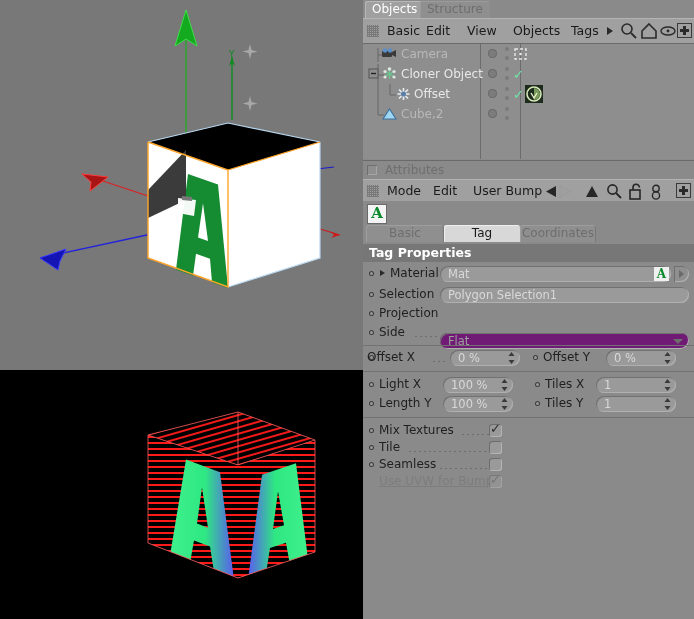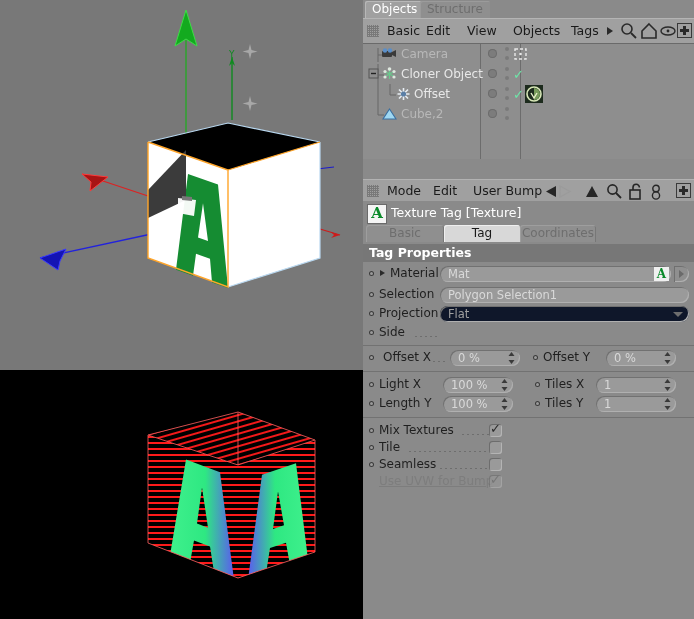--- a/index.html
+++ b/index.html
@@ -77,21 +77,21 @@
           box-shadow:inset 0 0 0 1px #3a3a3a;background:#9a9a9a;}
   .tri{position:absolute;width:0;height:0;border-left:5px solid #2a2a2a;
        border-top:3.5px solid transparent;border-bottom:3.5px solid transparent;}
   .dots{position:absolute;height:1px;
         background-image:repeating-linear-gradient(90deg,#6e6e6e 0 2px,transparent 2px 5px);}
 
   .field{position:absolute;height:16px;background:#9a9a9a;border-radius:8px;
          box-shadow:inset 1px 1px 0 #717171, inset -1px -1px 0 #b0b0b0;}
   .field .txt{position:absolute;left:8px;top:1px;font-size:11.5px;color:#d9d9d9;white-space:nowrap;}
   .field .txt.dim{color:#9f9f9f;}
-  .field.flat{background:#0f172a;}
+  .field.flat{background:#701a75;margin-top:27px;}
   .dropcaret{position:absolute;right:6px;top:6px;width:0;height:0;
              border-left:5px solid transparent;border-right:5px solid transparent;
              border-top:5px solid #6e6e6e;}
   .spin{position:absolute;right:5px;top:2px;width:7px;height:12px;}
   .matbtn{position:absolute;width:15px;height:16px;background:#8f8f8f;border-radius:0 8px 8px 0;
           box-shadow:inset 1px 1px 0 #6f6f6f, inset -1px -1px 0 #b0b0b0;}
   .matbtn .c{position:absolute;left:5px;top:4px;width:0;height:0;border-left:5px solid #6a6a6a;
              border-top:4px solid transparent;border-bottom:4px solid transparent;}
   .matA{position:absolute;width:15px;height:14px;background:#f0f0f0;color:#0a8a2a;
         font-weight:bold;font-size:12px;line-height:14px;text-align:center;
@@ -370,20 +370,24 @@
           
           
           
           
           
           
         </span>
       </div>
     </div>
 
+    <div class="attrbar">
+      <span class="attrbox"></span>
+      <span class="attrtitle">Attributes</span>
+    </div>
 
     <div class="attrmenu">
       <div class="grip" style="top:5px"></div>
       <div class="mi" style="left:24px;top:3px">Mode</div>
       <div class="mi" style="left:70px;top:3px">Edit</div>
       <div class="mi" style="left:110px;top:3px">User Bump</div>
 
       <div class="ic" style="left:181px;top:5px">
         <svg width="14" height="13">
             <path d="M12 1 L2 6.5 L12 12 z" fill="#262626"></path>
@@ -421,21 +425,20 @@
         <svg width="15" height="15">
             <rect x="0.5" y="0.5" width="14" height="14" fill="#a0a0a0" stroke="#3a3a3a"></rect>
             <rect x="6" y="3" width="3" height="9" fill="#2a2a2a"></rect>
             <rect x="3" y="6" width="9" height="3" fill="#2a2a2a"></rect>
           </svg>
       </div>
     </div>
 
     <div class="tagtitle">
       <span class="tagicon">A</span>
-      <span class="tagname">Texture Tag [Texture]</span>
     </div>
 
     <div class="ptabs">
       <div class="ptab off" style="left:3px;width:78px">Basic</div>
       <div class="ptab on" style="left:81px;width:76px">Tag</div>
       <div class="ptab off" style="left:157px;width:76px">Coordinates</div>
     </div>
 
     <div class="sectionhdr">
       <span>Tag Properties</span>
@@ -474,21 +477,21 @@
     <div class="prow" style="top:323px">
       <span class="bullet" style="left:6px;top:7px"></span>
       <span class="plabel" style="left:16px;top:2px">Side</span>
       <span class="dots" style="left:52px;top:13px;width:22px"></span>
     </div>
 
     <div class="hr" style="top:345px"></div>
 
     <div class="prow" style="top:348px">
       <span class="bullet" style="left:6px;top:7px"></span>
-      <span class="plabel" style="left:20px;top:2px">Offset X</span>
+      <span class="plabel" style="left:4px;top:2px">Offset X</span>
       <span class="dots" style="left:70px;top:13px;width:14px"></span>
       <span class="field" style="left:87px;top:2px;width:70px">
         <span class="txt">0 %</span>
         <span class="spin">
           <svg width="7" height="12">
               <path d="M3.5 0 l3 4 h-6 z" fill="#3a3a3a"></path>
               <path d="M3.5 12 l3 -4 h-6 z" fill="#3a3a3a"></path>
             </svg>
         </span>
       </span>

